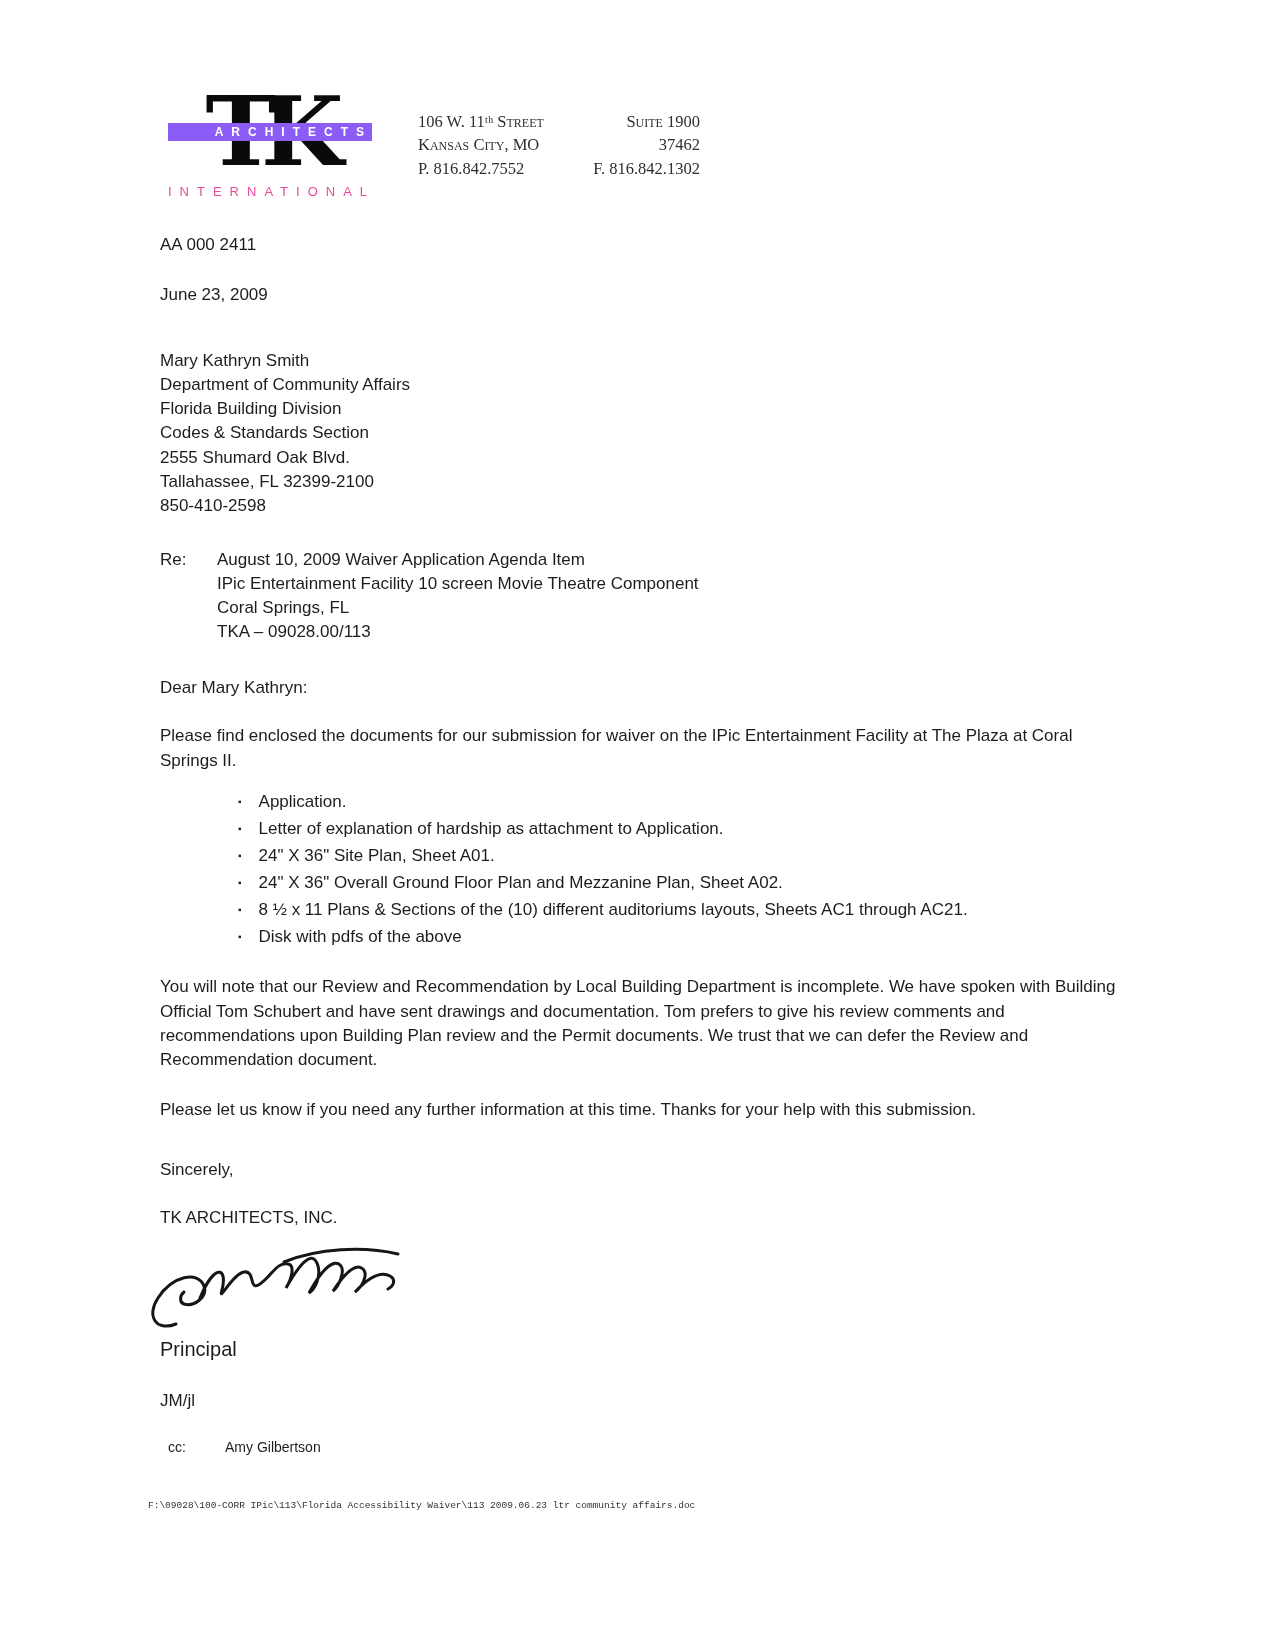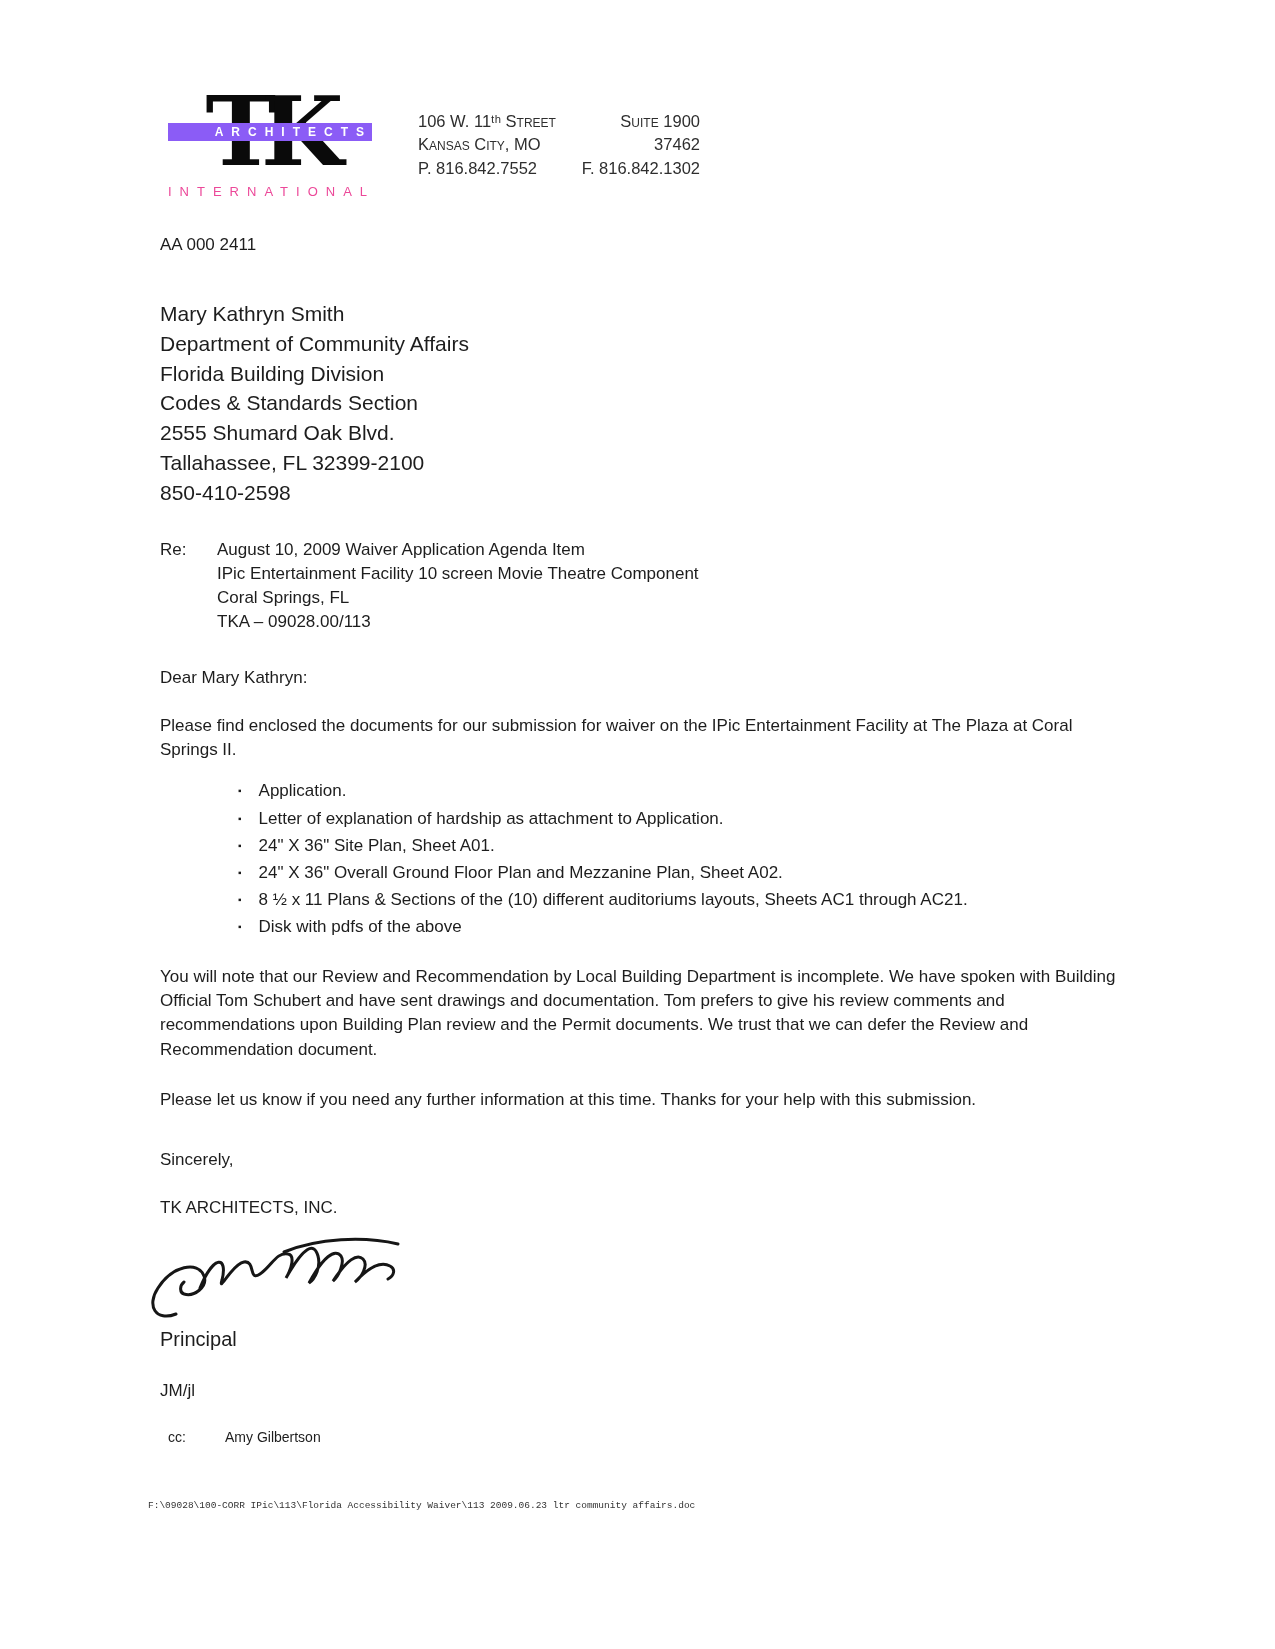--- a/index.html
+++ b/index.html
@@ -17,29 +17,29 @@
     font-family:"DejaVu Serif",serif;font-weight:bold;font-size:95px;
     line-height:80px;letter-spacing:-0.16em;color:#0a0a0a;margin-left:-6px;
   }
   .logo-band{
     position:absolute;left:0;top:31px;width:204px;box-sizing:border-box;
     background:#8b5cf6;color:#ffffff;font-size:12px;font-weight:bold;
     letter-spacing:8px;padding:2px 0 2px 6px;text-align:right;
   }
   .logo-intl{margin-top:12px;font-size:13px;letter-spacing:8px;color:#ec4899;white-space:nowrap;}
   .contact{
-    margin-top:18px;width:282px;font-family:Liberation Sans, sans-serif;
+    margin-top:18px;width:282px;font-family:Liberation Serif, serif;
     font-variant:small-caps;font-size:16.5px;color:#2e2e2e;line-height:1.42;
   }
   .contact-row{display:flex;justify-content:space-between;}
 
   
   .ref-number{margin-top:36px;font-size:17px;}
   .date-line{margin-top:30px;font-size:17px;}
-  .recipient{margin-top:44px;font-size:21px;line-height:1.42;}
+  .recipient{margin-top:44px;font-size:17px;line-height:1.42;}
   .re-block{display:flex;margin-top:30px;font-size:17px;line-height:1.42;}
   .re-label{width:57px;flex:0 0 auto;}
   .salutation{margin-top:34px;font-size:17px;}
   .para{margin-top:26px;font-size:17px;line-height:1.42;max-width:958px;}
   ul.enclosures{list-style:none;margin:8px 0 0 0;padding:0 0 0 78px;font-size:17px;}
   ul.enclosures li{display:flex;align-items:flex-start;gap:17px;margin:3px 0;line-height:1.42;}
   .bullet{font-size:10px;line-height:24px;flex:0 0 auto;}
 
   
   .valediction{margin-top:38px;font-size:17px;}
@@ -79,20 +79,21 @@
           <span>37462</span>
         </div>
         <div class="contact-row">
           <span>P. 816.842.7552</span>
           <span>F. 816.842.1302</span>
         </div>
       </div>
     </div>
 
     <div class="ref-number">AA 000 2411</div>
+    <div class="date-line">June 23, 2009</div>
 
     <div class="recipient">
       <div>Mary Kathryn Smith</div>
       <div>Department of Community Affairs</div>
       <div>Florida Building Division</div>
       <div>Codes &amp; Standards Section</div>
       <div>2555 Shumard Oak Blvd.</div>
       <div>Tallahassee, FL 32399-2100</div>
       <div>850-410-2598</div>
     </div>

